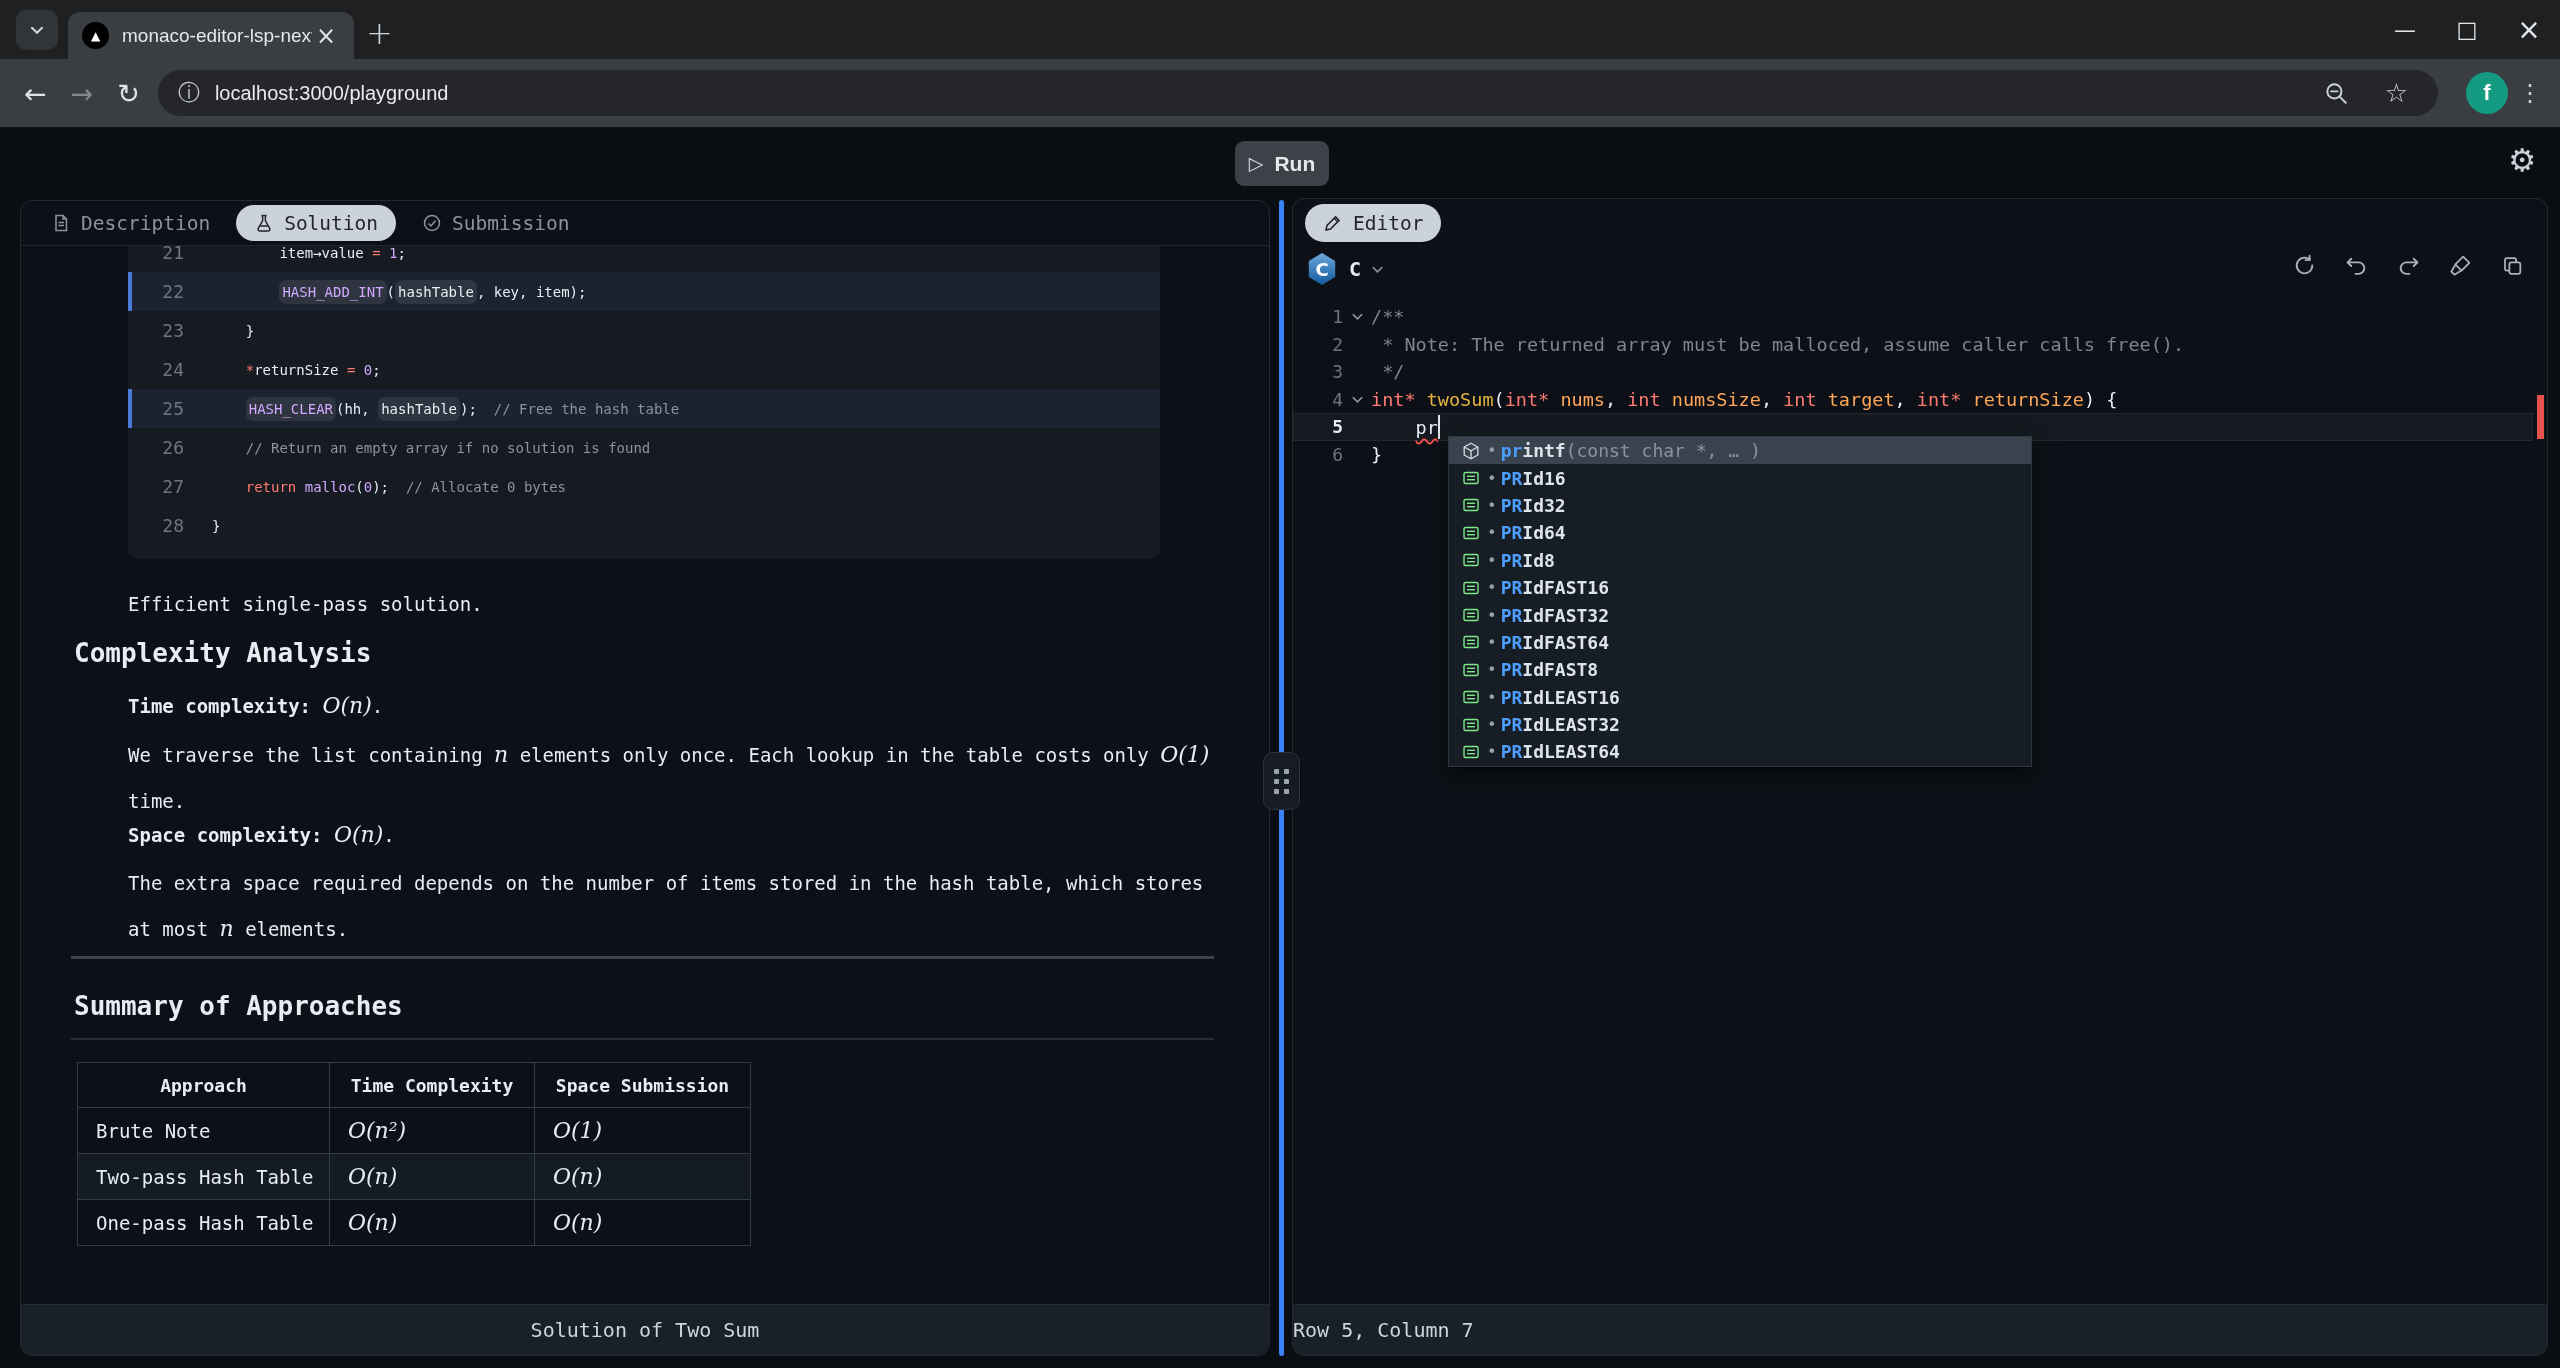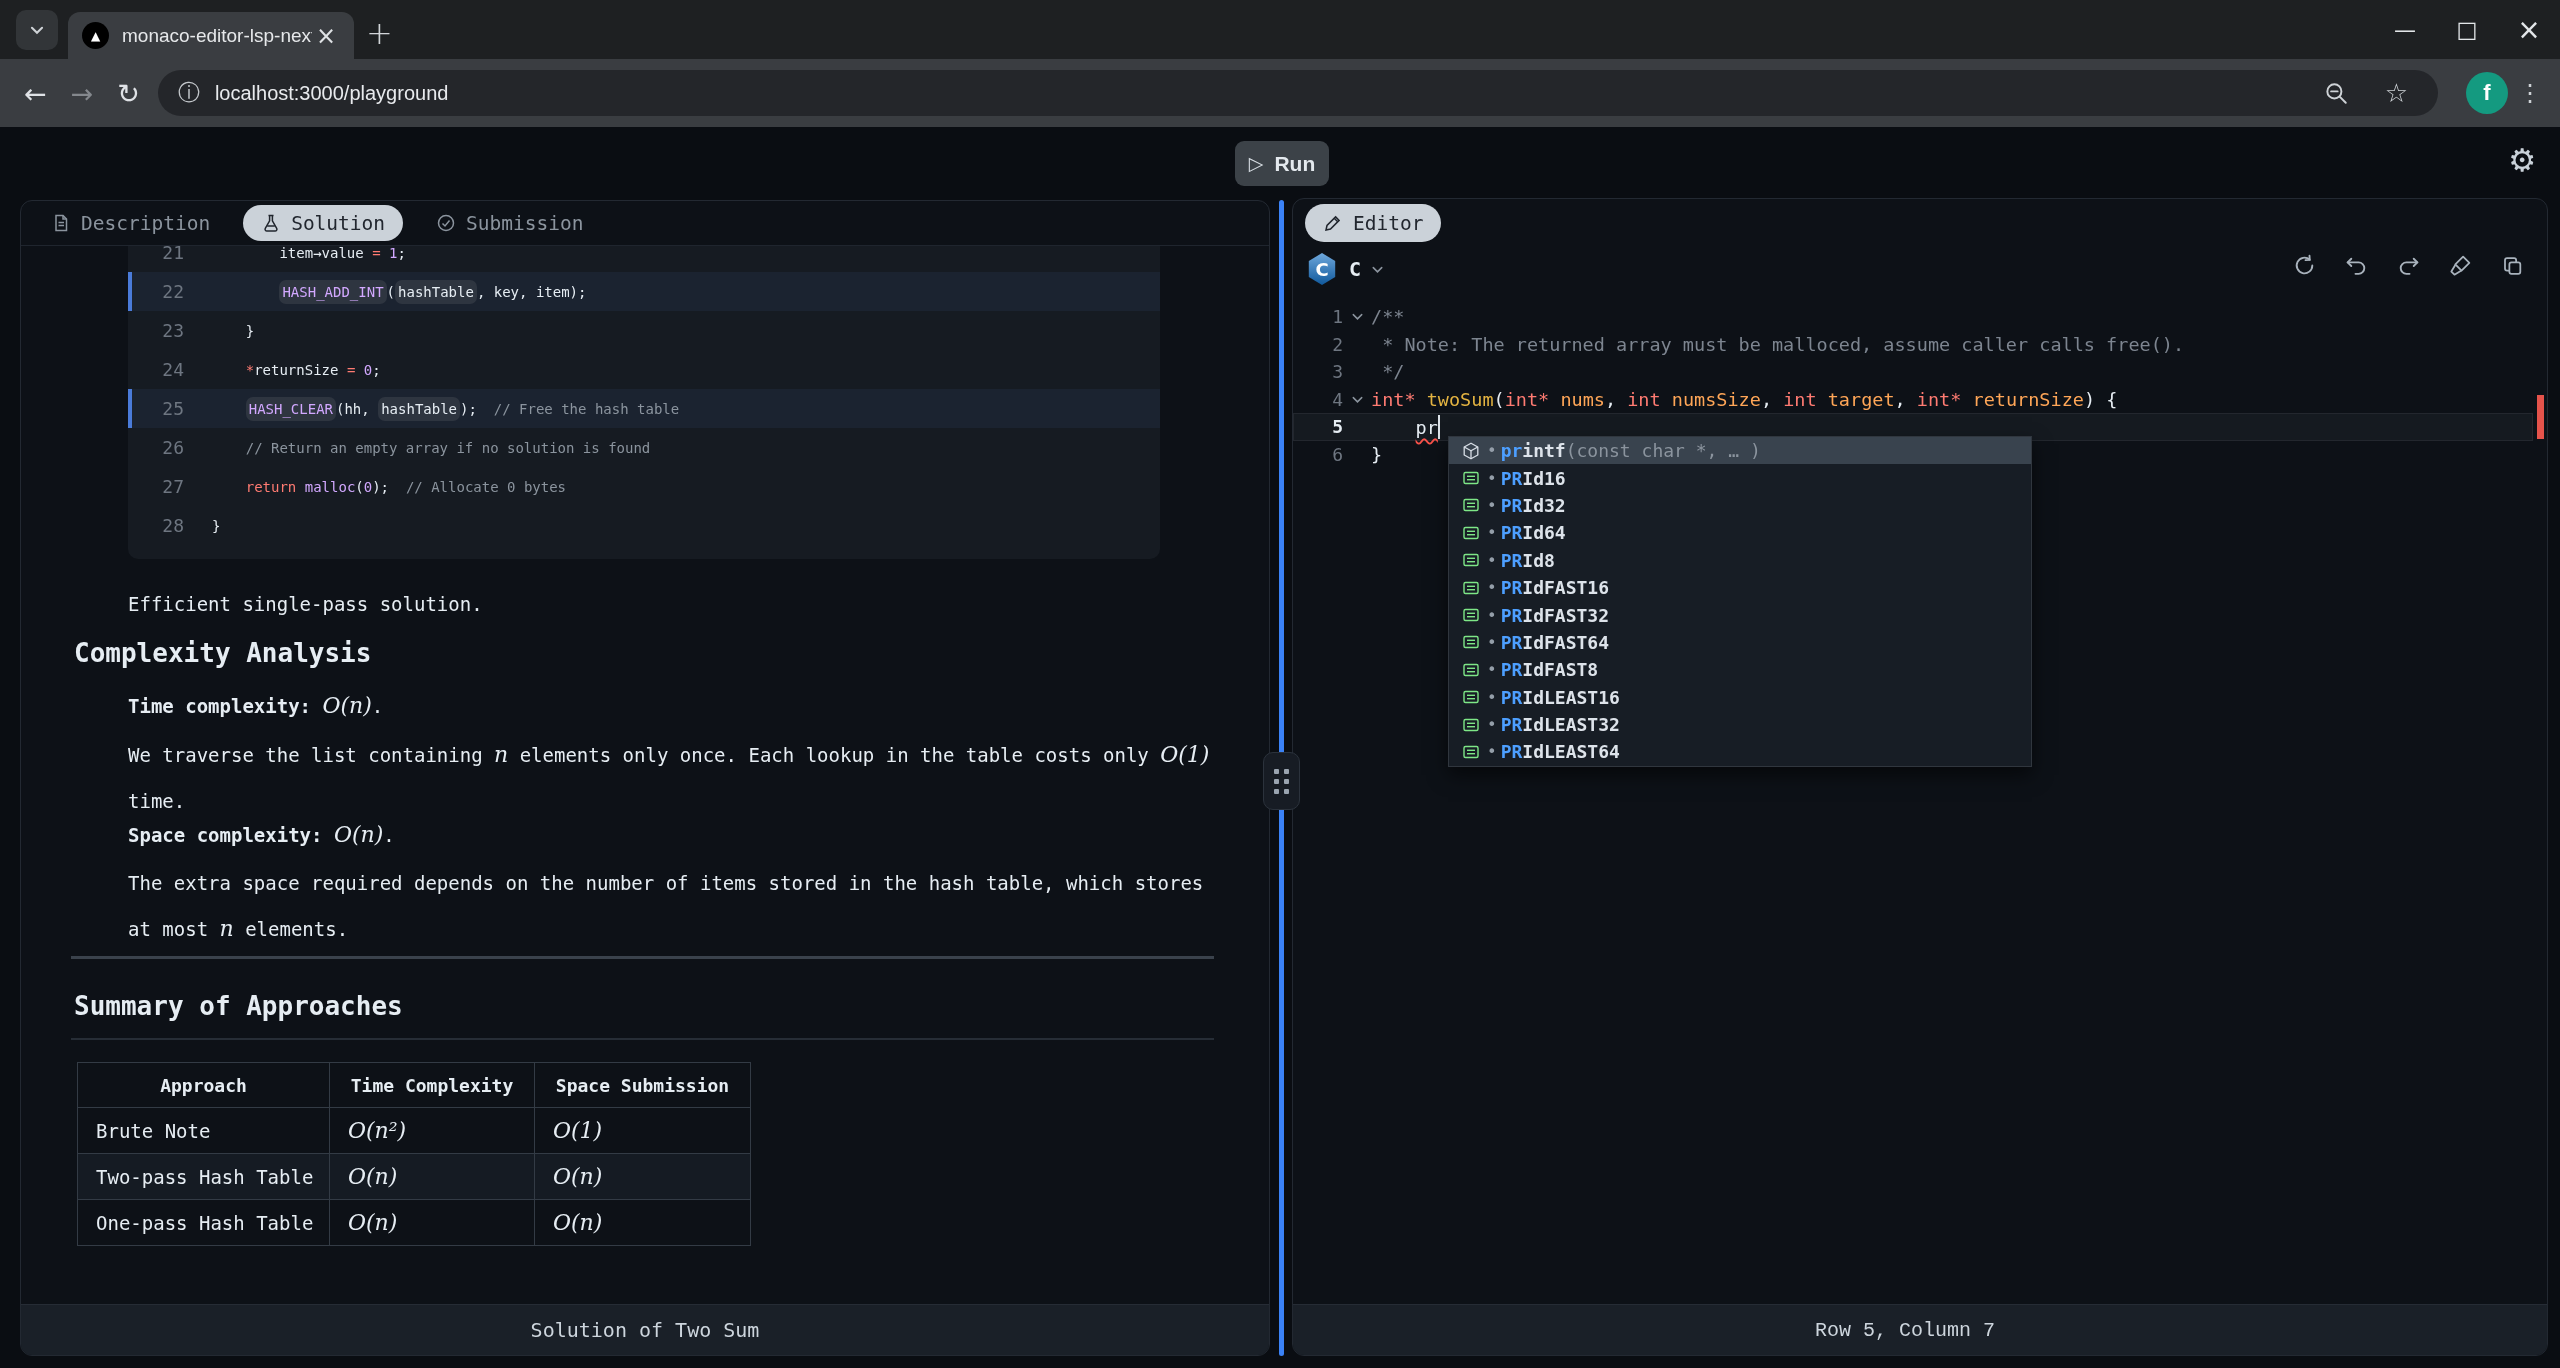--- a/index.html
+++ b/index.html
@@ -39,27 +39,27 @@
   .panel { position:absolute; background:#0d1117; border:1px solid #232932; border-radius:12px; overflow:hidden; }
   .panel-left { left:20px; top:200px; width:1250px; height:1156px; }
   .panel-right { left:1292px; top:198px; width:1256px; height:1158px; }
 
   .vdivider { position:absolute; left:1279px; top:200px; width:5px; height:1156px; background:#3b82f6; border-radius:3px; }
   .vhandle { position:absolute; left:1263px; top:752px; width:37px; height:58px; background:#171c24; border:1px solid #2b323c; border-radius:10px; display:flex; align-items:center; justify-content:center; z-index:3; }
   .vhandle .dots { display:grid; grid-template-columns:repeat(2,5px); grid-gap:5px; }
   .vhandle .dots i { width:5px; height:5px; background:#9aa4b0; border-radius:1px; }
 
   
-  .lp-tabbar { position:absolute; top:0; left:0; right:0; height:45px; border-bottom:1px solid #1f252e; display:flex; align-items:center; padding-left:24px; gap:27px; font-family:"DejaVu Sans Mono", monospace; }
+  .lp-tabbar { position:absolute; top:0; left:0; right:0; height:45px; border-bottom:1px solid #1f252e; display:flex; align-items:center; padding-left:24px; gap:20px; font-family:"DejaVu Sans Mono", monospace; }
   .lp-tab { display:flex; align-items:center; gap:10px; color:#8b949e; font-size:19.5px; height:36px; padding:0 6px; }
   .lp-tab.active { background:#cbd2d9; color:#21262e; border-radius:18px; padding:0 18px; }
   .lp-content { position:absolute; top:45px; bottom:51px; left:0; right:0; overflow:hidden; font-family:"DejaVu Sans Mono", monospace; color:#e6edf3; }
   .lp-footer, .rp-footer { position:absolute; bottom:0; left:0; right:0; height:51px; background:#1a2028; border-top:1px solid #262c35; display:flex; align-items:center; font-family:"DejaVu Sans Mono", monospace; font-size:20px; color:#cdd5dd; }
   .lp-footer { justify-content:center; }
-  .rp-footer { justify-content:center; padding-right:30px;font-family:Liberation Mono, monospace; }
+  .rp-footer { justify-content:flex-start; padding-right:30px; }
 
   
   .codeblock { position:absolute; left:107px; top:-13px; width:1032px; background:#161b22; border-radius:10px; padding-bottom:14px; }
   .cb-row { display:flex; align-items:center; height:39px; border-left:4px solid transparent; }
   .cb-row.hl { background:#1b2330; border-left-color:#4a7bd9; }
   .cb-ln { width:52px; text-align:right; color:#6e7681; font-size:18px; flex:none; }
   .cb-code { white-space:pre; margin-left:28px; font-size:14px; }
   .tk-pl { color:#e6edf3; }
   .tk-kw { color:#ff7b72; }
   .tk-fn { color:#d2a8ff; }

